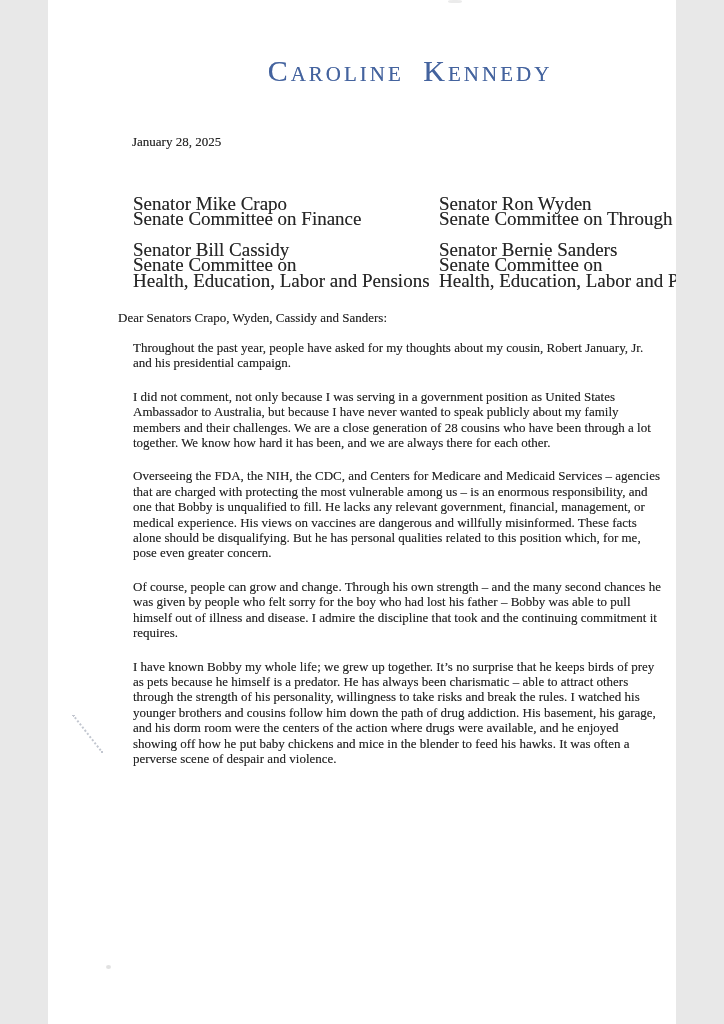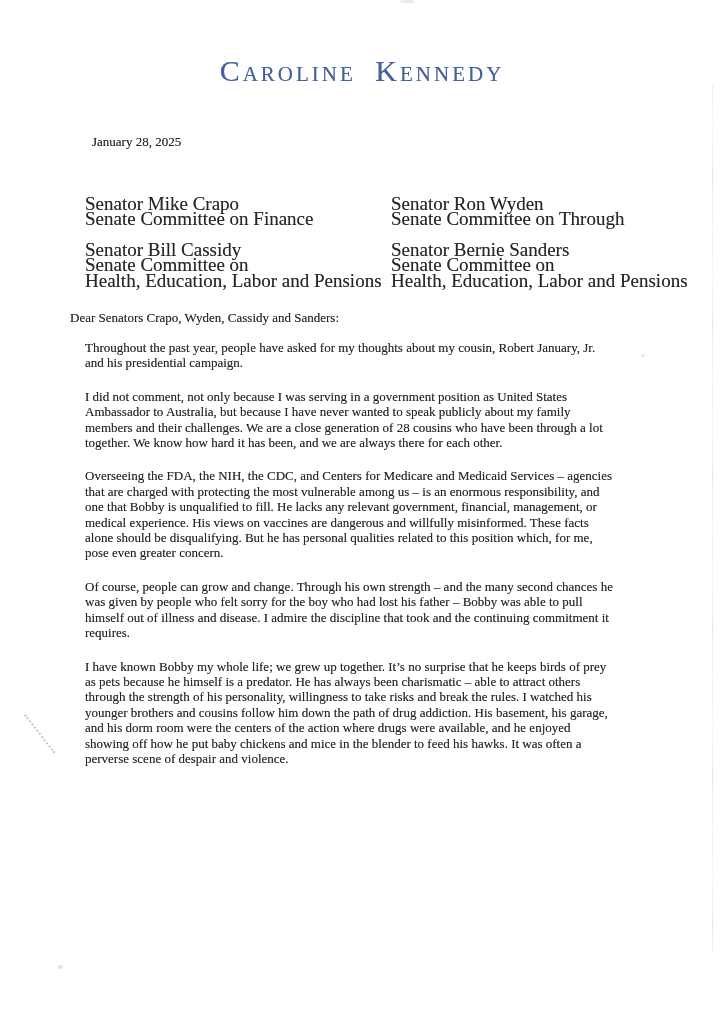--- a/index.html
+++ b/index.html
@@ -2,21 +2,21 @@
 <html><head>
 <meta charset="utf-8">
 <style>
   html, body {
     margin: 0;
     padding: 0;
     background: #e8e8e8;
   }
   .page {
     position: relative;
-    width: 724px;
+    width: 628px;
     height: 1024px;
     margin: 0 auto;
     background: #ffffff;
     overflow: hidden;
     font-family: "Liberation Serif", serif;
     color: #272727;
   }
   
   .page * { -webkit-font-smoothing: antialiased; }
 
@@ -31,21 +31,21 @@
     letter-spacing: 3px;
     word-spacing: 9px;
     color: #44639e;
     text-shadow: 0 0 0.6px rgba(68, 99, 158, 0.55);
     white-space: nowrap;
   }
 
   .date-line {
     position: absolute;
     top: 134px;
-    left: 92px;
+    left: 84px;
     font-size: 13px;
     line-height: 15.4px;
   }
 
   .recipients {
     position: absolute;
     top: 196px;
     left: 85px;
     display: grid;
     grid-template-columns: 306px 300px;

